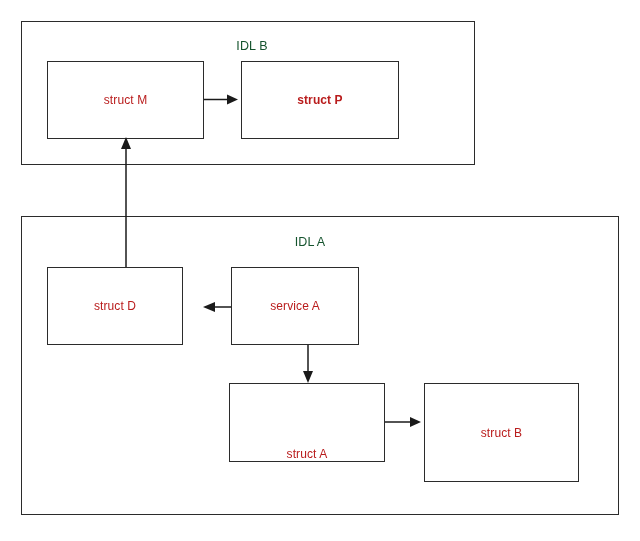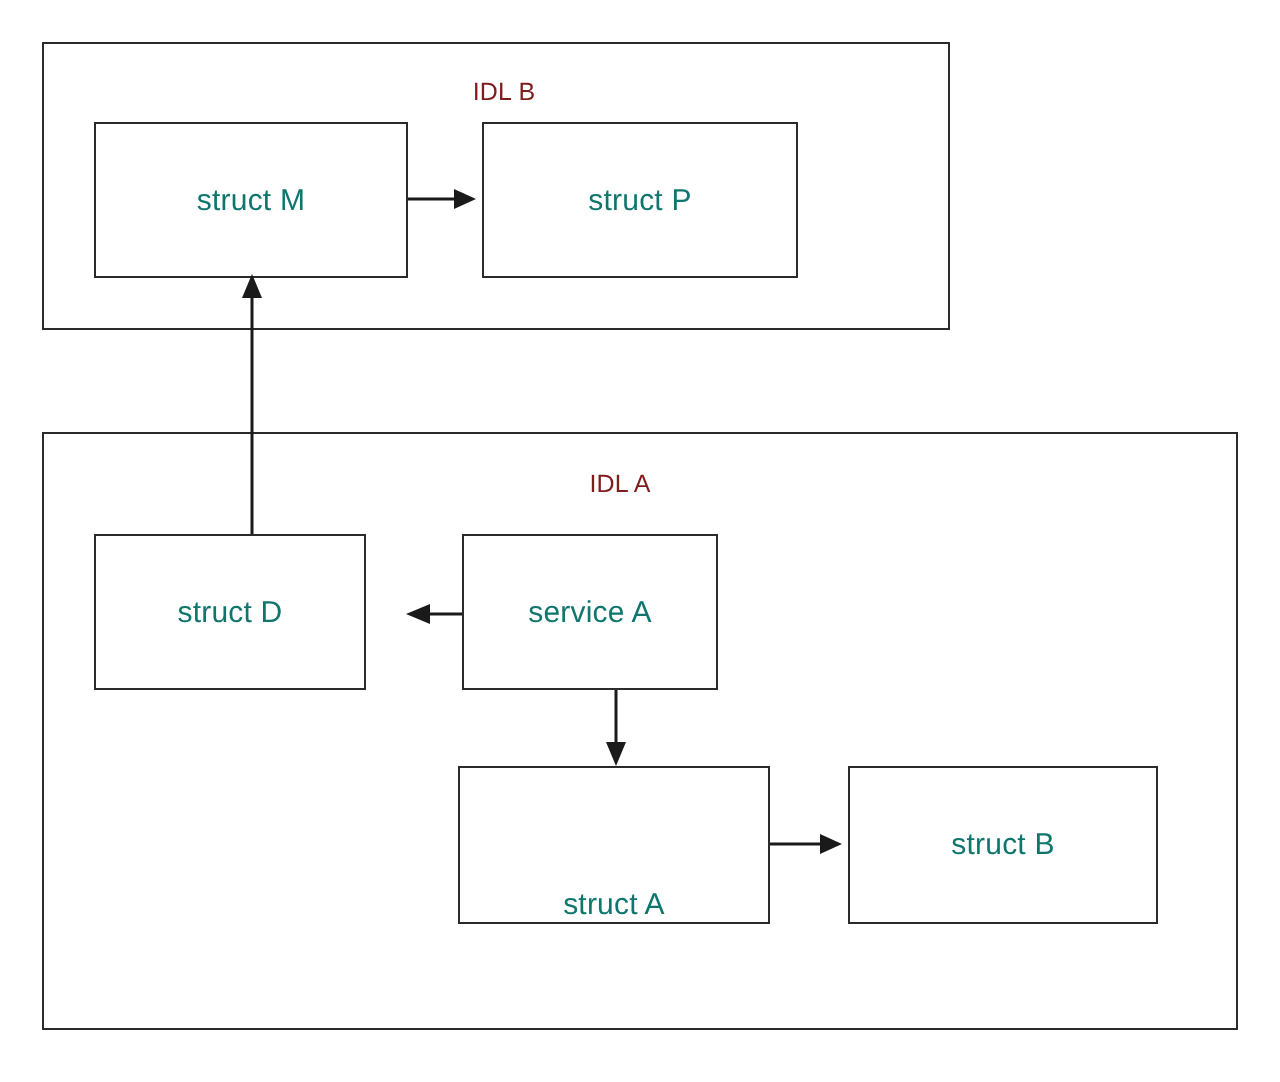--- a/index.html
+++ b/index.html
@@ -19,37 +19,37 @@
   }
   .group-box {
     position: absolute;
     box-sizing: border-box;
     border: 1.4px solid #2b2b2b;
     background: transparent;
   }
   .group-label {
     position: absolute;
     font-size: 12.5px;
-    color: #7f1d1d;
+    color: #14532d;
     white-space: nowrap;
     text-align: center;
     letter-spacing: 0.1px;
   }
   .node-box {
     position: absolute;
     box-sizing: border-box;
     border: 1.4px solid #2b2b2b;
     background: #ffffff;
     display: flex;
     align-items: center;
     justify-content: center;
   }
   .node-label {
-    font-size: 15px;
-    color: #0f766e;
+    font-size: 12px;
+    color: #b91c1c;
     white-space: nowrap;
     letter-spacing: 0.1px;
   }
   .edge-layer {
     position: absolute;
     left: 0;
     top: 0;
     width: 640px;
     height: 541px;
     pointer-events: none;
@@ -71,33 +71,33 @@
 
   <div class="group-box" id="group-idl-b" style="left: 21px; top: 21px; width: 454px; height: 144px;"></div>
   <div class="group-label" id="label-idl-b" style="left: 222px; top: 39px; width: 60px;">IDL B</div>
 
   <div class="group-box" id="group-idl-a" style="left: 21px; top: 216px; width: 598px; height: 299px;"></div>
   <div class="group-label" id="label-idl-a" style="left: 281px; top: 235px; width: 58px;">IDL A</div>
 
   <div class="node-box" id="node-struct-m" style="left: 47px; top: 61px; width: 157px; height: 78px;">
     <span class="node-label">struct M</span>
   </div>
-  <div class="node-box" id="node-struct-p" style="left: 241px; top: 61px; width: 158px; height: 78px;">
+  <div class="node-box" id="node-struct-p" style="left: 241px; top: 61px; width: 158px; height: 78px; font-weight: bold;">
     <span class="node-label">struct P</span>
   </div>
   <div class="node-box" id="node-struct-d" style="left: 47px; top: 267px; width: 136px; height: 78px;">
     <span class="node-label">struct D</span>
   </div>
   <div class="node-box" id="node-service-a" style="left: 231px; top: 267px; width: 128px; height: 78px;">
     <span class="node-label">service A</span>
   </div>
   <div class="node-box" id="node-struct-a" style="left: 229px; top: 383px; width: 156px; height: 79px; align-items: flex-end;">
     <span class="node-label">struct A</span>
   </div>
-  <div class="node-box" id="node-struct-b" style="left: 424px; top: 383px; width: 155px; height: 79px;">
+  <div class="node-box" id="node-struct-b" style="left: 424px; top: 383px; width: 155px; height: 99px;">
     <span class="node-label">struct B</span>
   </div>
 
   <svg class="edge-layer" id="edge-layer" viewBox="0 0 640 541">
       <g>
         <path class="edge-line" d="M 204 99.5 L 234 99.5"></path>
         <polygon class="edge-head" points="238,99.5 227,94.5 227,104.5"></polygon>
       </g>
       <g>
         <path class="edge-line" d="M 126 267 L 126 144"></path>

